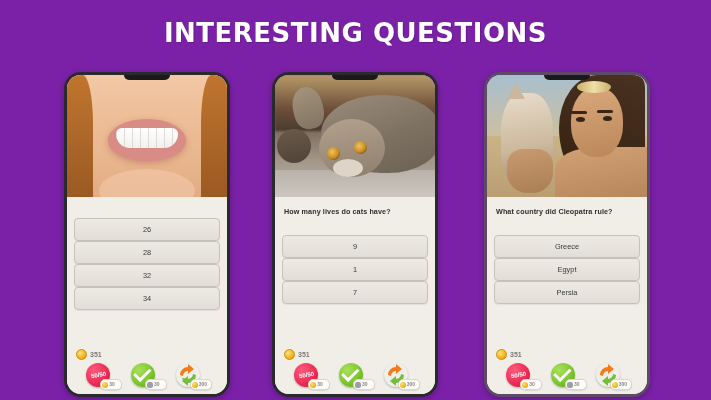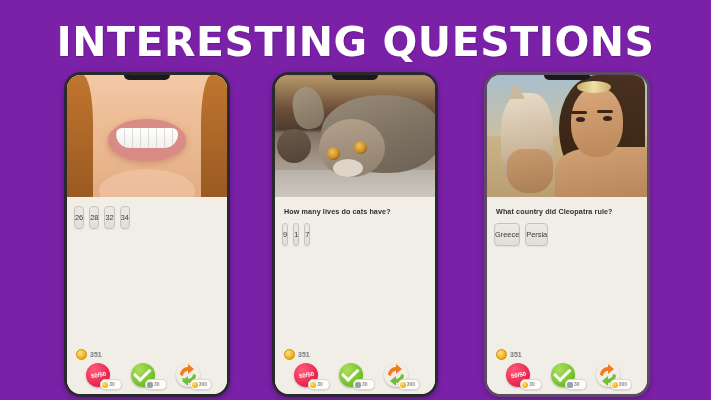--- a/index.html
+++ b/index.html
@@ -16,21 +16,21 @@
   }
 
   
   .page-title {
     position: absolute;
     top: 18px;
     left: 0;
     width: 711px;
     text-align: center;
     color: #ffffff;
-    font-size: 41px;
+    font-size: 26px;
     font-weight: bold;
     letter-spacing: 0.5px;
     font-family: "DejaVu Sans", sans-serif;
     text-shadow: 1px 1px 0 rgba(80,10,115,.45);
     white-space: nowrap;
   }
 
   
   .phones {
     position: absolute;
@@ -223,21 +223,22 @@
   .question {
     font-size: 7.2px;
     font-weight: bold;
     color: #2e2e2e;
     line-height: 1.25;
     margin: 1px 2px 7px 2px;
     letter-spacing: .1px;
   }
   .answers {
     display: flex;
-    gap: 5px;
+    flex-direction: column;
+    margin-top: 12px;
   }
   .answer {
     height: 21px;
     border: 1px solid #c6c2bb;
     border-radius: 4px;
     background: linear-gradient(180deg,#edeae4,#e2ded7);
     color: #3a3a3a;
     font-size: 7.4px;
     display: flex;
     align-items: center;
@@ -474,20 +475,21 @@
           <div class="eye2 b"></div>
         <div class="kitten"></div>
         <div class="kitten-ear"></div>
         <div class="hand"></div>
       </div>
 
       <div class="panel">
         <div class="question">What country did Cleopatra rule?</div>
         <div class="answers">
           <div class="answer">Greece</div>
+          <div class="answer">Egypt</div>
           <div class="answer">Persia</div>
         </div>
 
         <div class="footer">
           <div class="coinbar">
             <div class="coin"></div>
             <span class="coin-val">351</span>
           </div>
           <div class="actions">
 

